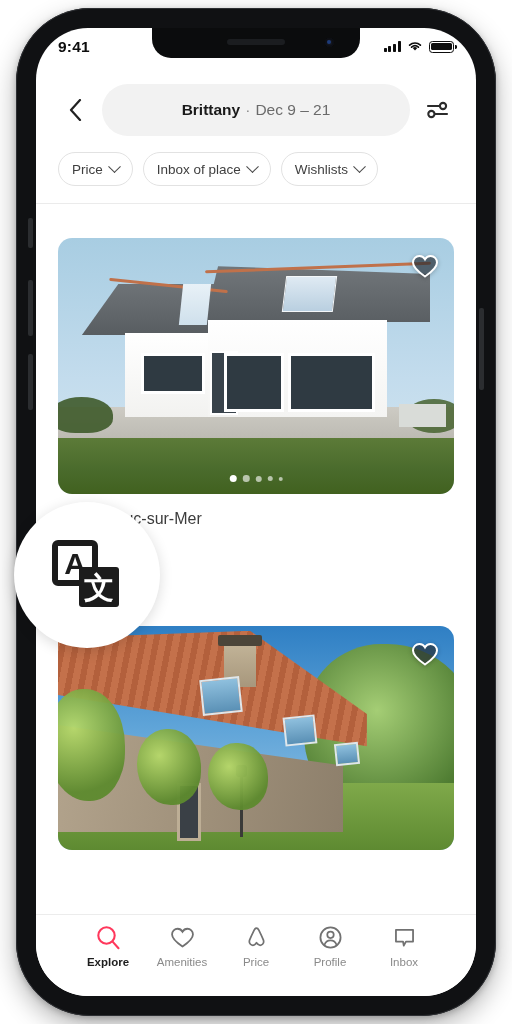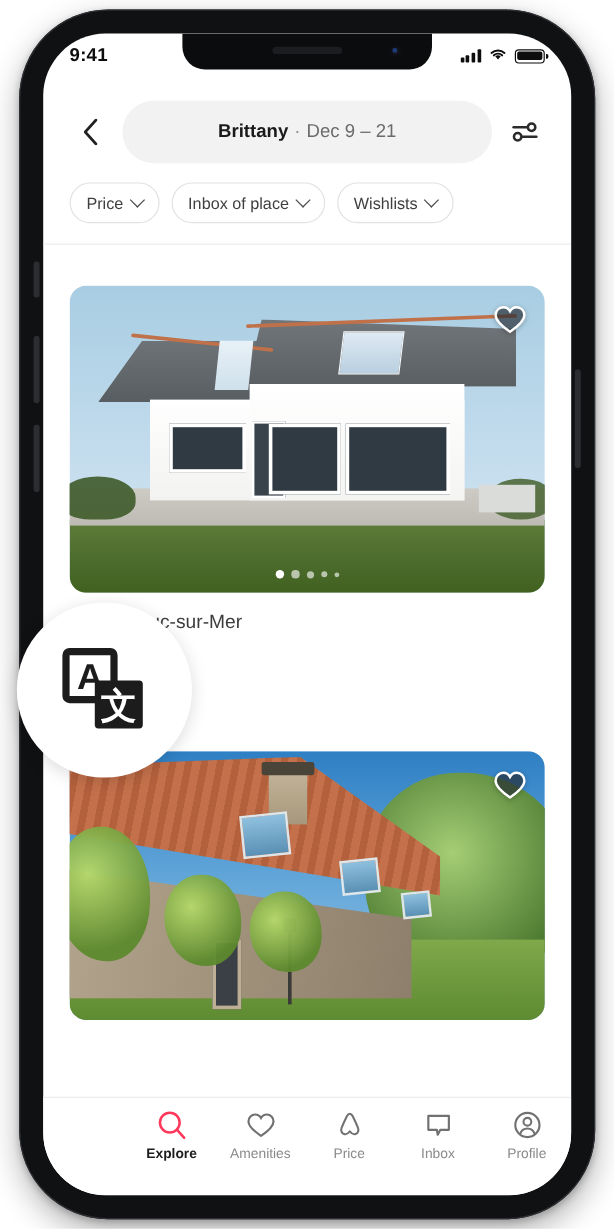--- a/index.html
+++ b/index.html
@@ -211,21 +211,21 @@
     position:absolute; left:14px; top:502px; width:146px; height:146px;
     border-radius:50%; background:#fff; z-index:60;
     box-shadow:0 3px 14px rgba(0,0,0,.14);
     display:flex; align-items:center; justify-content:center;
   }
 
   
   .tabbar{
     position:absolute; left:0; right:0; bottom:0; height:82px;
     background:#fff; border-top:1px solid #ececec;
-    display:flex; align-items:flex-start; justify-content:flex-end;
+    display:flex; align-items:flex-start; justify-content:center;
     padding-top:9px; z-index:40;
   }
   .tab{ width:74px; display:flex; flex-direction:column; align-items:center; gap:5px; cursor:pointer; }
   .tab-label{ font-size:11.5px; color:#8a8a8a; }
   .tab.active .tab-label{ color:#1d1d1d; font-weight:700; }
 </style>
 </head>
 <body>
 
 <div id="stage">
@@ -394,31 +394,31 @@
         <span class="tab-label">Amenities</span>
       </div>
       <div class="tab">
         <svg width="27" height="27" viewBox="0 0 30 30">
           <path d="M15 4.5 C16.1 4.5 16.9 5.3 17.6 6.7 C19.2 9.9 21.4 14.6 22.6 17.7 C23.5 20 22.6 22.6 20.3 23.4 C18.4 24.1 16.6 23.1 15 20.8 C13.4 23.1 11.6 24.1 9.7 23.4 C7.4 22.6 6.5 20 7.4 17.7 C8.6 14.6 10.8 9.9 12.4 6.7 C13.1 5.3 13.9 4.5 15 4.5 Z" fill="none" stroke="#717171" stroke-width="1.9" stroke-linejoin="round"></path>
         </svg>
         <span class="tab-label">Price</span>
       </div>
       <div class="tab">
         <svg width="27" height="27" viewBox="0 0 30 30">
-          <path d="M5.5 6.5 H24.5 V19.5 H16.6 L14.2 24 L13.4 19.5 H5.5 Z" fill="none" stroke="#717171" stroke-width="2" stroke-linejoin="round"></path>
-        </svg>
-        <span class="tab-label">Inbox</span>
-      </div>
-      <div class="tab">
-        <svg width="27" height="27" viewBox="0 0 30 30">
           <circle cx="15" cy="15" r="11.2" fill="none" stroke="#717171" stroke-width="2"></circle>
           <circle cx="15" cy="12" r="3.6" fill="none" stroke="#717171" stroke-width="1.9"></circle>
           <path d="M8.2 23.4 C9.4 19.8 12 18.2 15 18.2 C18 18.2 20.6 19.8 21.8 23.4" fill="none" stroke="#717171" stroke-width="1.9" stroke-linecap="round"></path>
         </svg>
         <span class="tab-label">Profile</span>
+      </div>
+      <div class="tab">
+        <svg width="27" height="27" viewBox="0 0 30 30">
+          <path d="M5.5 6.5 H24.5 V19.5 H16.6 L14.2 24 L13.4 19.5 H5.5 Z" fill="none" stroke="#717171" stroke-width="2" stroke-linejoin="round"></path>
+        </svg>
+        <span class="tab-label">Inbox</span>
       </div>
     </div>
 
   </div>
 
   <div class="translate-badge">
     <svg width="82" height="82" viewBox="0 0 82 82">
       <rect x="9" y="9" width="40" height="40" rx="3" fill="#fff" stroke="#1c1c1c" stroke-width="6"></rect>
       <text x="29" y="40" font-family="'Liberation Sans', sans-serif" font-size="30" font-weight="700" fill="#1c1c1c" text-anchor="middle">A</text>
       <rect x="33" y="33" width="40" height="40" rx="3" fill="#1c1c1c"></rect>

